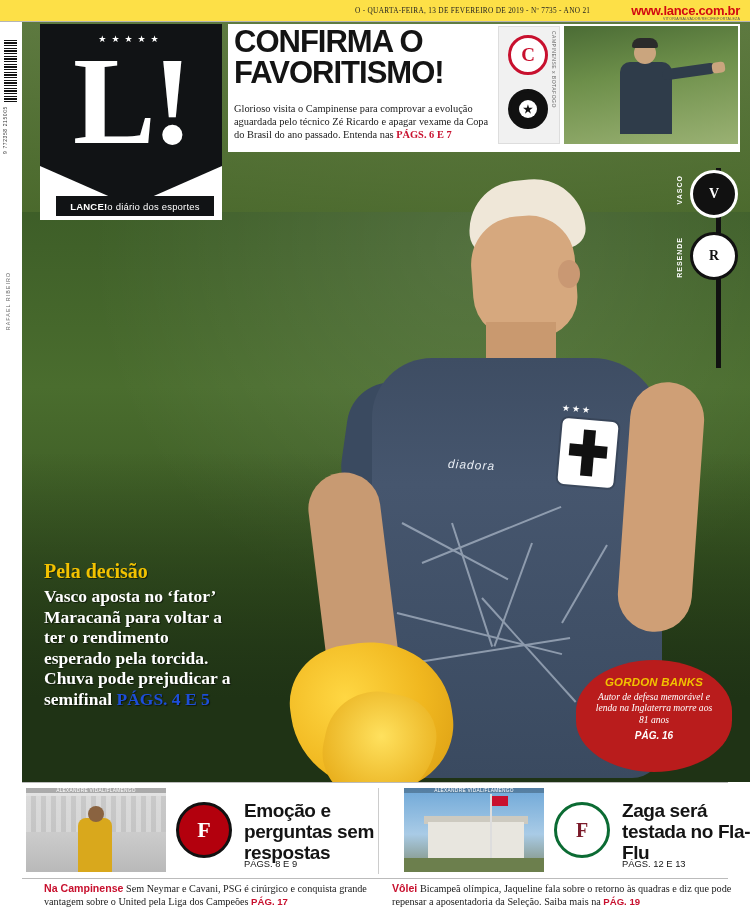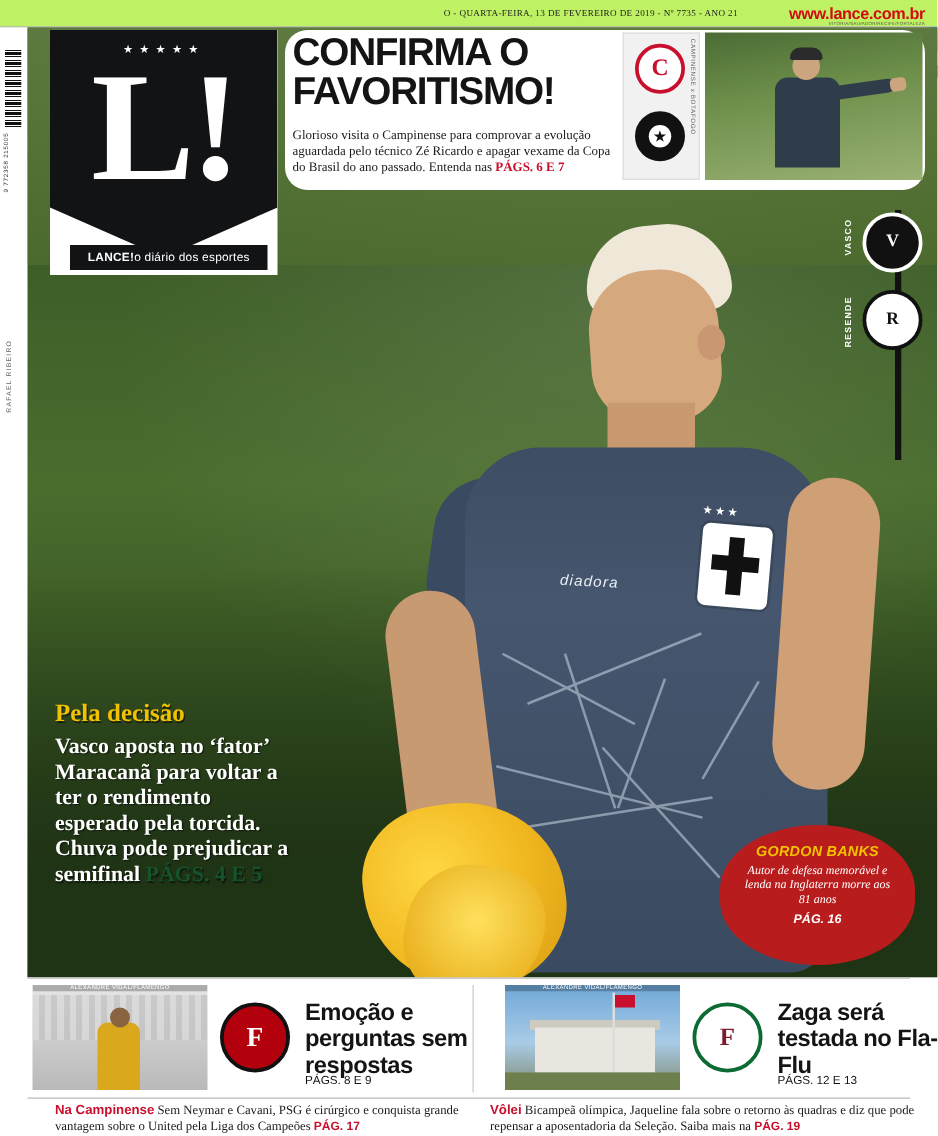--- a/index.html
+++ b/index.html
@@ -14,21 +14,21 @@
     position: relative;
     width: 750px; height: 909px;
     background: #ffffff;
   }
 
   
   .topbar {
     position: absolute; top: 0; left: 0; width: 750px; height: 22px;
     border-bottom: 1px solid #b5b5b5;
     display: flex; align-items: center;
-    background: #bef264;
+    background: #fde047;
   }
   .topbar .issue {
     position: absolute; left: 355px; top: 6px;
     font-size: 7.3px; letter-spacing: .3px; color: #222;
     font-family: "Liberation Serif", serif;
   }
   .topbar .site {
     position: absolute; right: 10px; top: 3px;
     font-size: 13px; font-weight: bold; color: #d20a11;
     font-family: "Liberation Sans", sans-serif;
@@ -92,21 +92,21 @@
     position: absolute; left: 16px; top: 172px; width: 158px; height: 20px;
     background: #111315; color: #fff;
     display: flex; align-items: center; justify-content: center;
     font-size: 9.5px; letter-spacing: .2px;
   }
   .mast-tag b { font-weight: bold; }
 
   
   .topstory {
     position: absolute; left: 228px; top: 24px; width: 512px; height: 128px;
-    background: #ffffff; z-index: 25; border-radius: 18px;
+    background: #ffffff; z-index: 25;
   }
   .topstory .hl {
     position: absolute; left: 6px; top: 2px; width: 262px;
     font-family: "Liberation Sans", sans-serif;
     font-weight: bold;
     font-size: 31px; line-height: 31px;
     letter-spacing: -1px;
     color: #141414;
     text-transform: uppercase;
   }
@@ -265,21 +265,21 @@
     text-shadow: 1px 1px 0 rgba(0,0,0,.5);
   }
   .subbox .txt {
     margin-top: 4px;
     color: #ffffff;
     font-family: "Liberation Serif", serif;
     font-weight: bold;
     font-size: 17.5px; line-height: 20.5px;
     text-shadow: 1px 1px 1px rgba(0,0,0,.55);
   }
-  .subbox .pg { color:#14532d; }
+  .subbox .pg { color:#1d4ed8; }
 
   
   .banks {
     position:absolute; right: 18px; top: 660px; width: 156px; height: 112px;
     background: #b91c1c;
     border-radius: 50%/46%;
     z-index: 24;
     color:#fff; text-align:center;
     padding-top: 16px;
     font-style: italic;

